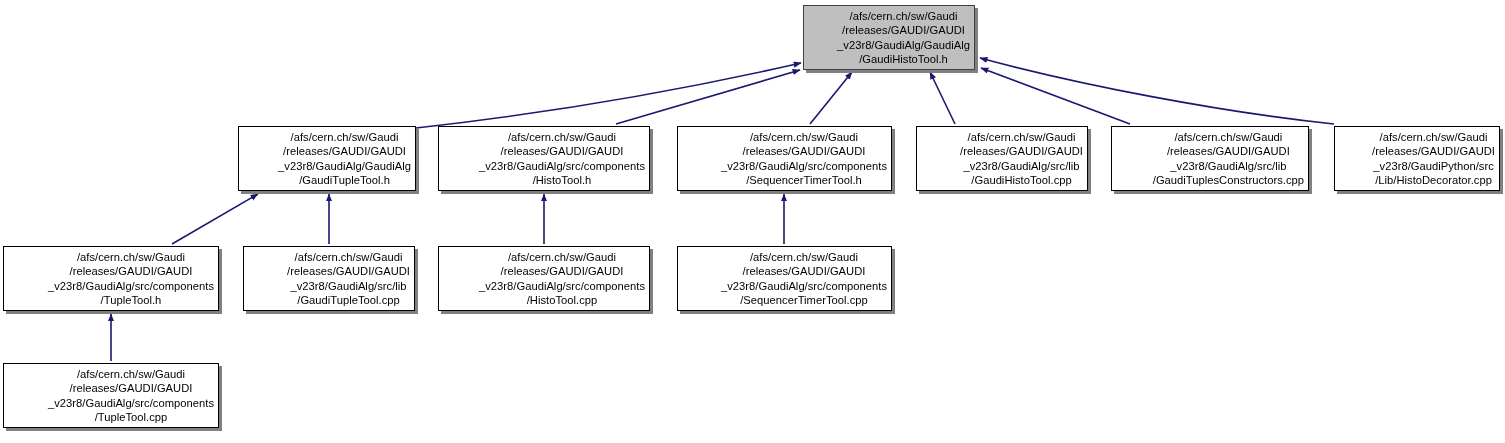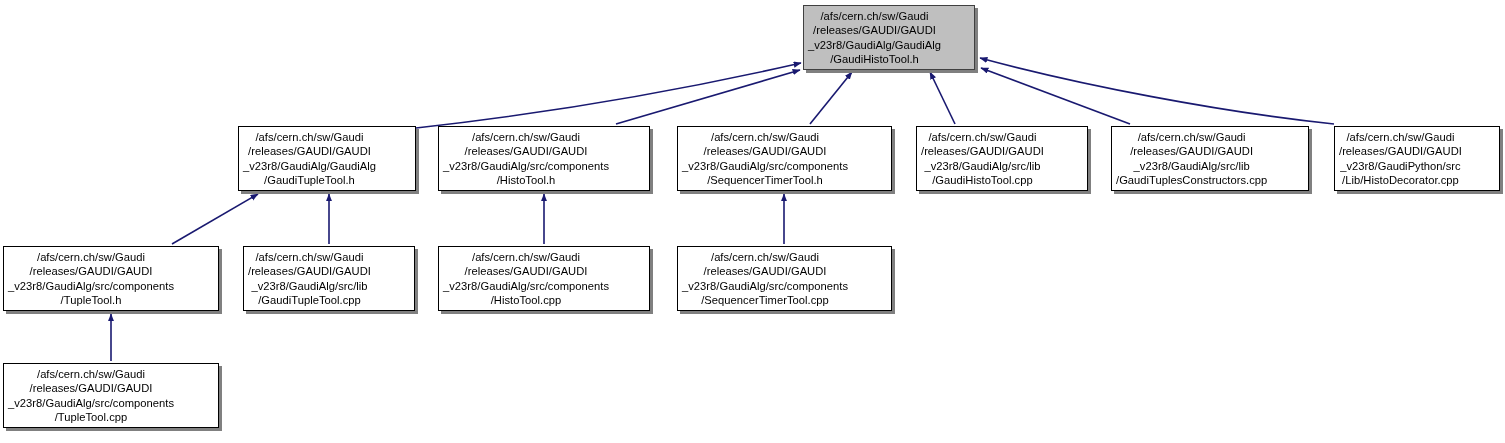--- a/index.html
+++ b/index.html
@@ -24,21 +24,21 @@
     height: 443px;
     pointer-events: none;
   }
   .node {
     position: absolute;
     box-sizing: border-box;
     border: 1px solid #000000;
     background: #ffffff;
     display: flex;
     align-items: center;
-    justify-content: flex-start;
+    justify-content: flex-end;
     text-align: center;
     z-index: 2;
   }
   .node.root {
     background: #bfbfbf;
     border: 1px solid #404040;
   }
   .node .label {
     display: block;
     font-size: 11.2px;

